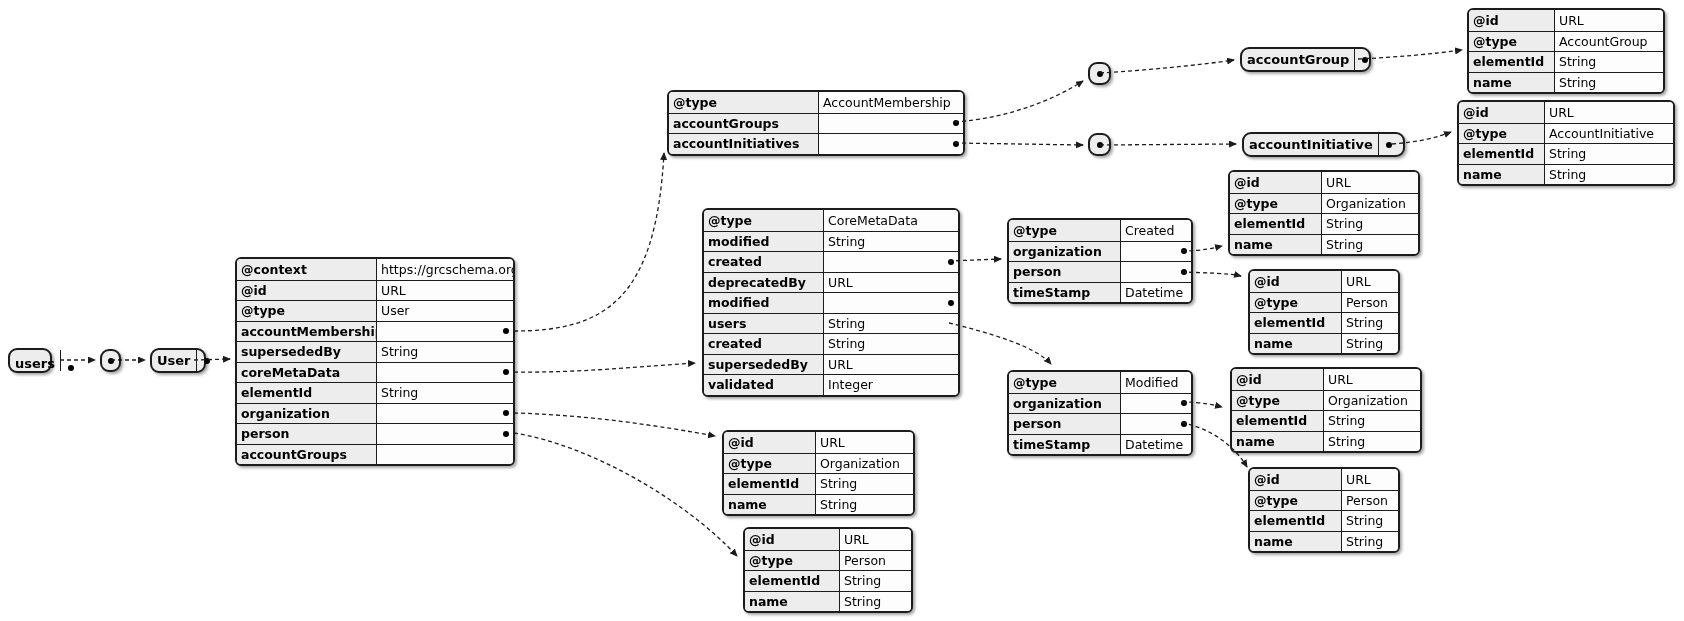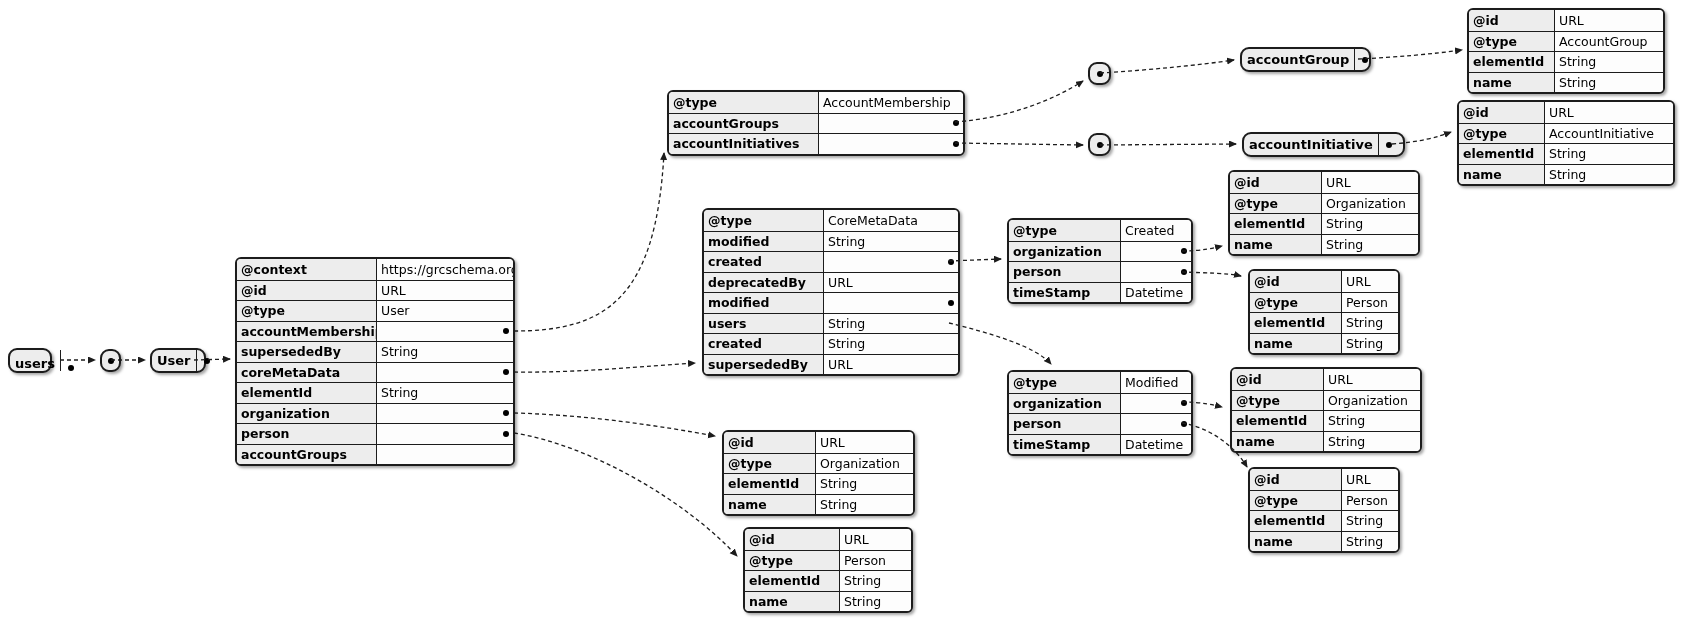--- a/index.html
+++ b/index.html
@@ -197,20 +197,24 @@
         <div class="val">String</div>
       </div>
       <div class="trow">
         <div class="key">created</div>
         <div class="val">String</div>
       </div>
       <div class="trow">
         <div class="key">supersededBy</div>
         <div class="val">URL</div>
       </div>
+      <div class="trow">
+        <div class="key">validated</div>
+        <div class="val">Integer</div>
+      </div>
     </div>
   <div class="jtable" style="left:722px;top:430px;width:193px;--kw:92px;">
       <div class="trow">
         <div class="key">@id</div>
         <div class="val">URL</div>
       </div>
       <div class="trow">
         <div class="key">@type</div>
         <div class="val">Organization</div>
       </div>

